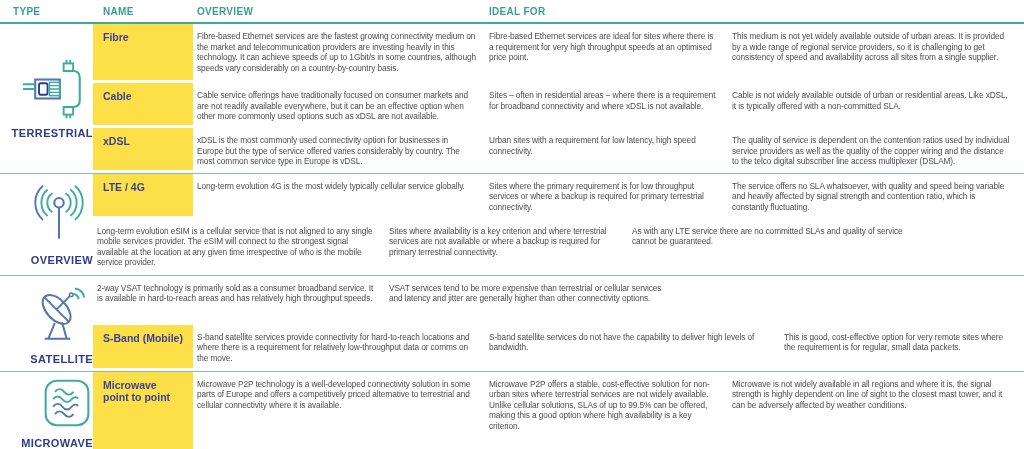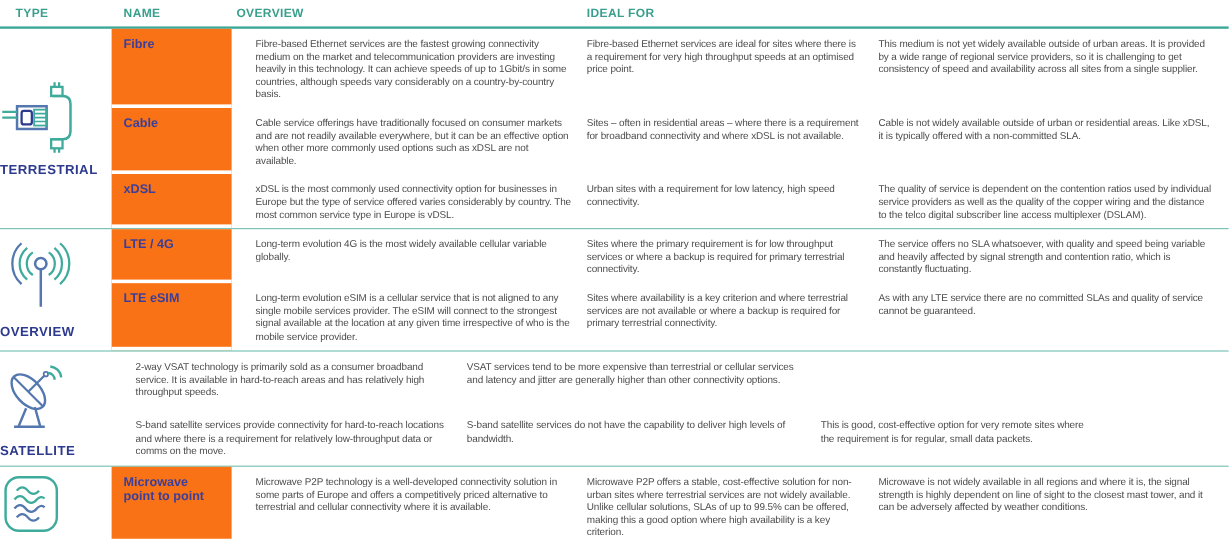--- a/index.html
+++ b/index.html
@@ -13,31 +13,31 @@
   .hcell.c-type { width:93px;  padding-left:13px; }
   .hcell.c-name { width:100px; padding-left:10px; }
   .hcell.c-ov   { width:293px; padding-left:4px; }
   .hcell.c-id   { width:243px; padding-left:3px; }
   .hcell.c-lim  { width:295px; padding-left:3px; }
 
   
   .group { display:flex; flex:0 0 auto; }
   .group + .group { border-top:1px solid #7ac3b6; }
   .type-cell { width:93px; flex:0 0 auto; display:flex; flex-direction:column;
-               align-items:flex-start; justify-content:center; gap:7px; padding:4px 0; }
+               align-items:flex-end; justify-content:center; gap:7px; padding:4px 0; }
   .type-label { font-size:11px; font-weight:bold; color:#2d3a8e; letter-spacing:0.4px; text-align:center; }
   .rows { flex:1; display:flex; flex-direction:column; }
   .row { display:flex; }
 
-  .name-cell { width:100px; flex:0 0 auto; background:#f97316; border-bottom:3px solid #ffffff;
+  .name-cell { width:100px; flex:0 0 auto; background:#fde047; border-bottom:3px solid #ffffff;
                padding:7px 8px 6px 10px; }
   .name-cell span { font-size:10.5px; font-weight:bold; color:#3c3f99; line-height:12px; display:block; }
   .cell { font-size:8.3px; line-height:10.6px; color:#4d4d4d; letter-spacing:-0.1px;
           padding:7px 10px 6px 4px; }
-  .cell.ov  { width:293px; flex:0 0 auto; padding-left:20px; }
+  .cell.ov  { width:293px; flex:0 0 auto; padding-left:4px; }
   .cell.id  { width:243px; flex:0 0 auto; padding-left:3px; }
   .cell.lim { width:295px; flex:0 0 auto; padding-left:3px; padding-right:14px; }
 
   .r-fibre{min-height:59px} .r-cable{min-height:45px} .r-xdsl{min-height:43px}
   .r-lte4g{min-height:43px} .r-esim{min-height:56px}
   .r-vsat{min-height:49px} .r-sband{min-height:46px}
   .r-micro{min-height:80px}
 
   svg { display:block; }
 </style>
@@ -109,28 +109,25 @@
         <path d="M48,6  A18,18 0 0 1 48,34" stroke="#3fab9c" stroke-width="2"></path>
         <path d="M53,2  A24,24 0 0 1 53,38" stroke="#3fab9c" stroke-width="2"></path>
       </svg>
       <div class="type-label">OVERVIEW</div>
     </div>
     <div class="rows">
       <div class="row r-lte4g">
         <div class="name-cell">
             <span>LTE / 4G</span>
           </div>
-        <div class="cell ov">Long-term evolution 4G is the most widely available cellular variable globally.</div>
+        <div class="cell ov">Long-term evolution 4G is the most widely typically cellular service globally.</div>
         <div class="cell id">Sites where the primary requirement is for low throughput services or where a backup is required for primary terrestrial connectivity.</div>
         <div class="cell lim">The service offers no SLA whatsoever, with quality and speed being variable and heavily affected by signal strength and contention ratio, which is constantly fluctuating.</div>
       </div>
       <div class="row r-esim">
-        <div class="name-cell">
-            <span>LTE eSIM</span>
-          </div>
         <div class="cell ov">Long-term evolution eSIM is a cellular service that is not aligned to any single mobile services provider. The eSIM will connect to the strongest signal available at the location at any given time irrespective of who is the mobile service provider.</div>
         <div class="cell id">Sites where availability is a key criterion and where terrestrial services are not available or where a backup is required for primary terrestrial connectivity.</div>
         <div class="cell lim">As with any LTE service there are no committed SLAs and quality of service cannot be guaranteed.</div>
       </div>
     </div>
   </div>
 
   <div class="group">
     <div class="type-cell">
       <svg width="60" height="64" viewBox="0 0 64 70" fill="none">
@@ -143,20 +140,23 @@
         <path d="M43,13 a6,6 0 0 1 6,6" stroke="#3fab9c" stroke-width="2.2"></path>
       </svg>
       <div class="type-label">SATELLITE</div>
     </div>
     <div class="rows">
       <div class="row r-vsat">
         <div class="cell ov">2-way VSAT technology is primarily sold as a consumer broadband service. It is available in hard-to-reach areas and has relatively high throughput speeds.</div>
         <div class="cell lim">VSAT services tend to be more expensive than terrestrial or cellular services and latency and jitter are generally higher than other connectivity options.</div>
       </div>
       <div class="row r-sband">
+        <div class="name-cell">
+            <span>S-Band (Mobile)</span>
+          </div>
         <div class="cell ov">S-band satellite services provide connectivity for hard-to-reach locations and where there is a requirement for relatively low-throughput data or comms on the move.</div>
         <div class="cell lim">S-band satellite services do not have the capability to deliver high levels of bandwidth.</div>
         <div class="cell id">This is good, cost-effective option for very remote sites where the requirement is for regular, small data packets.</div>
       </div>
     </div>
   </div>
 
   <div class="group">
     <div class="type-cell">
       <svg width="52" height="54" viewBox="0 0 56 58" fill="none">

